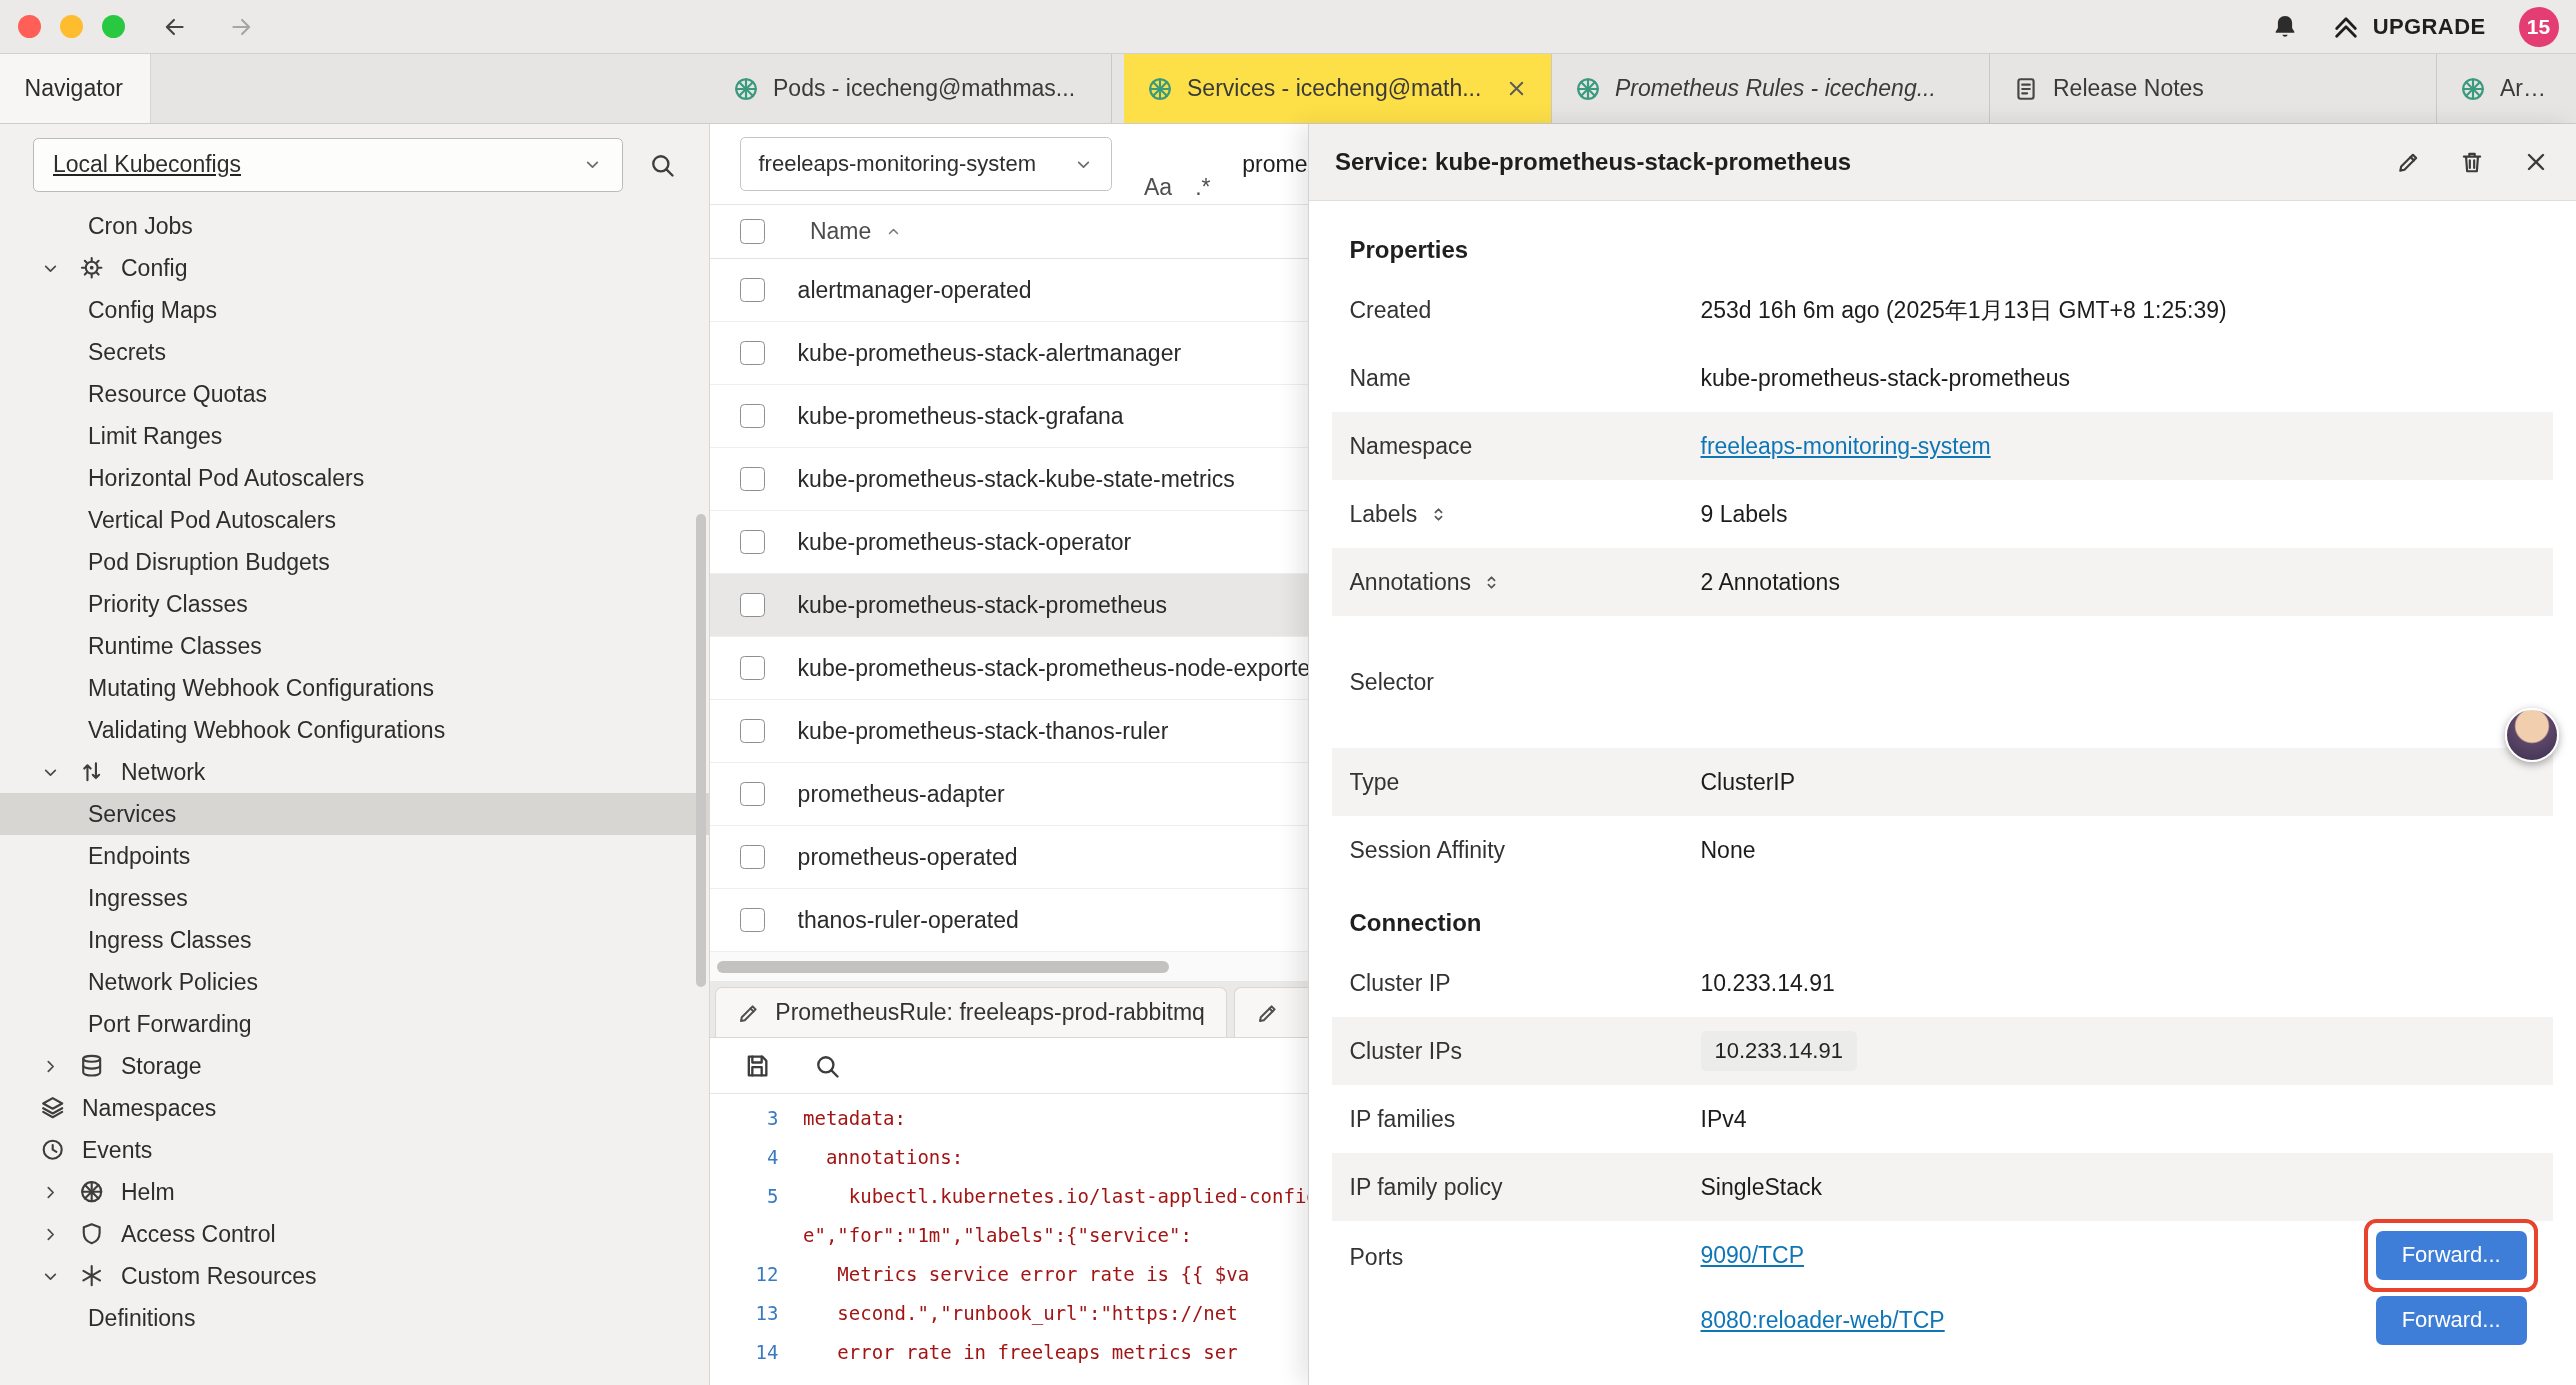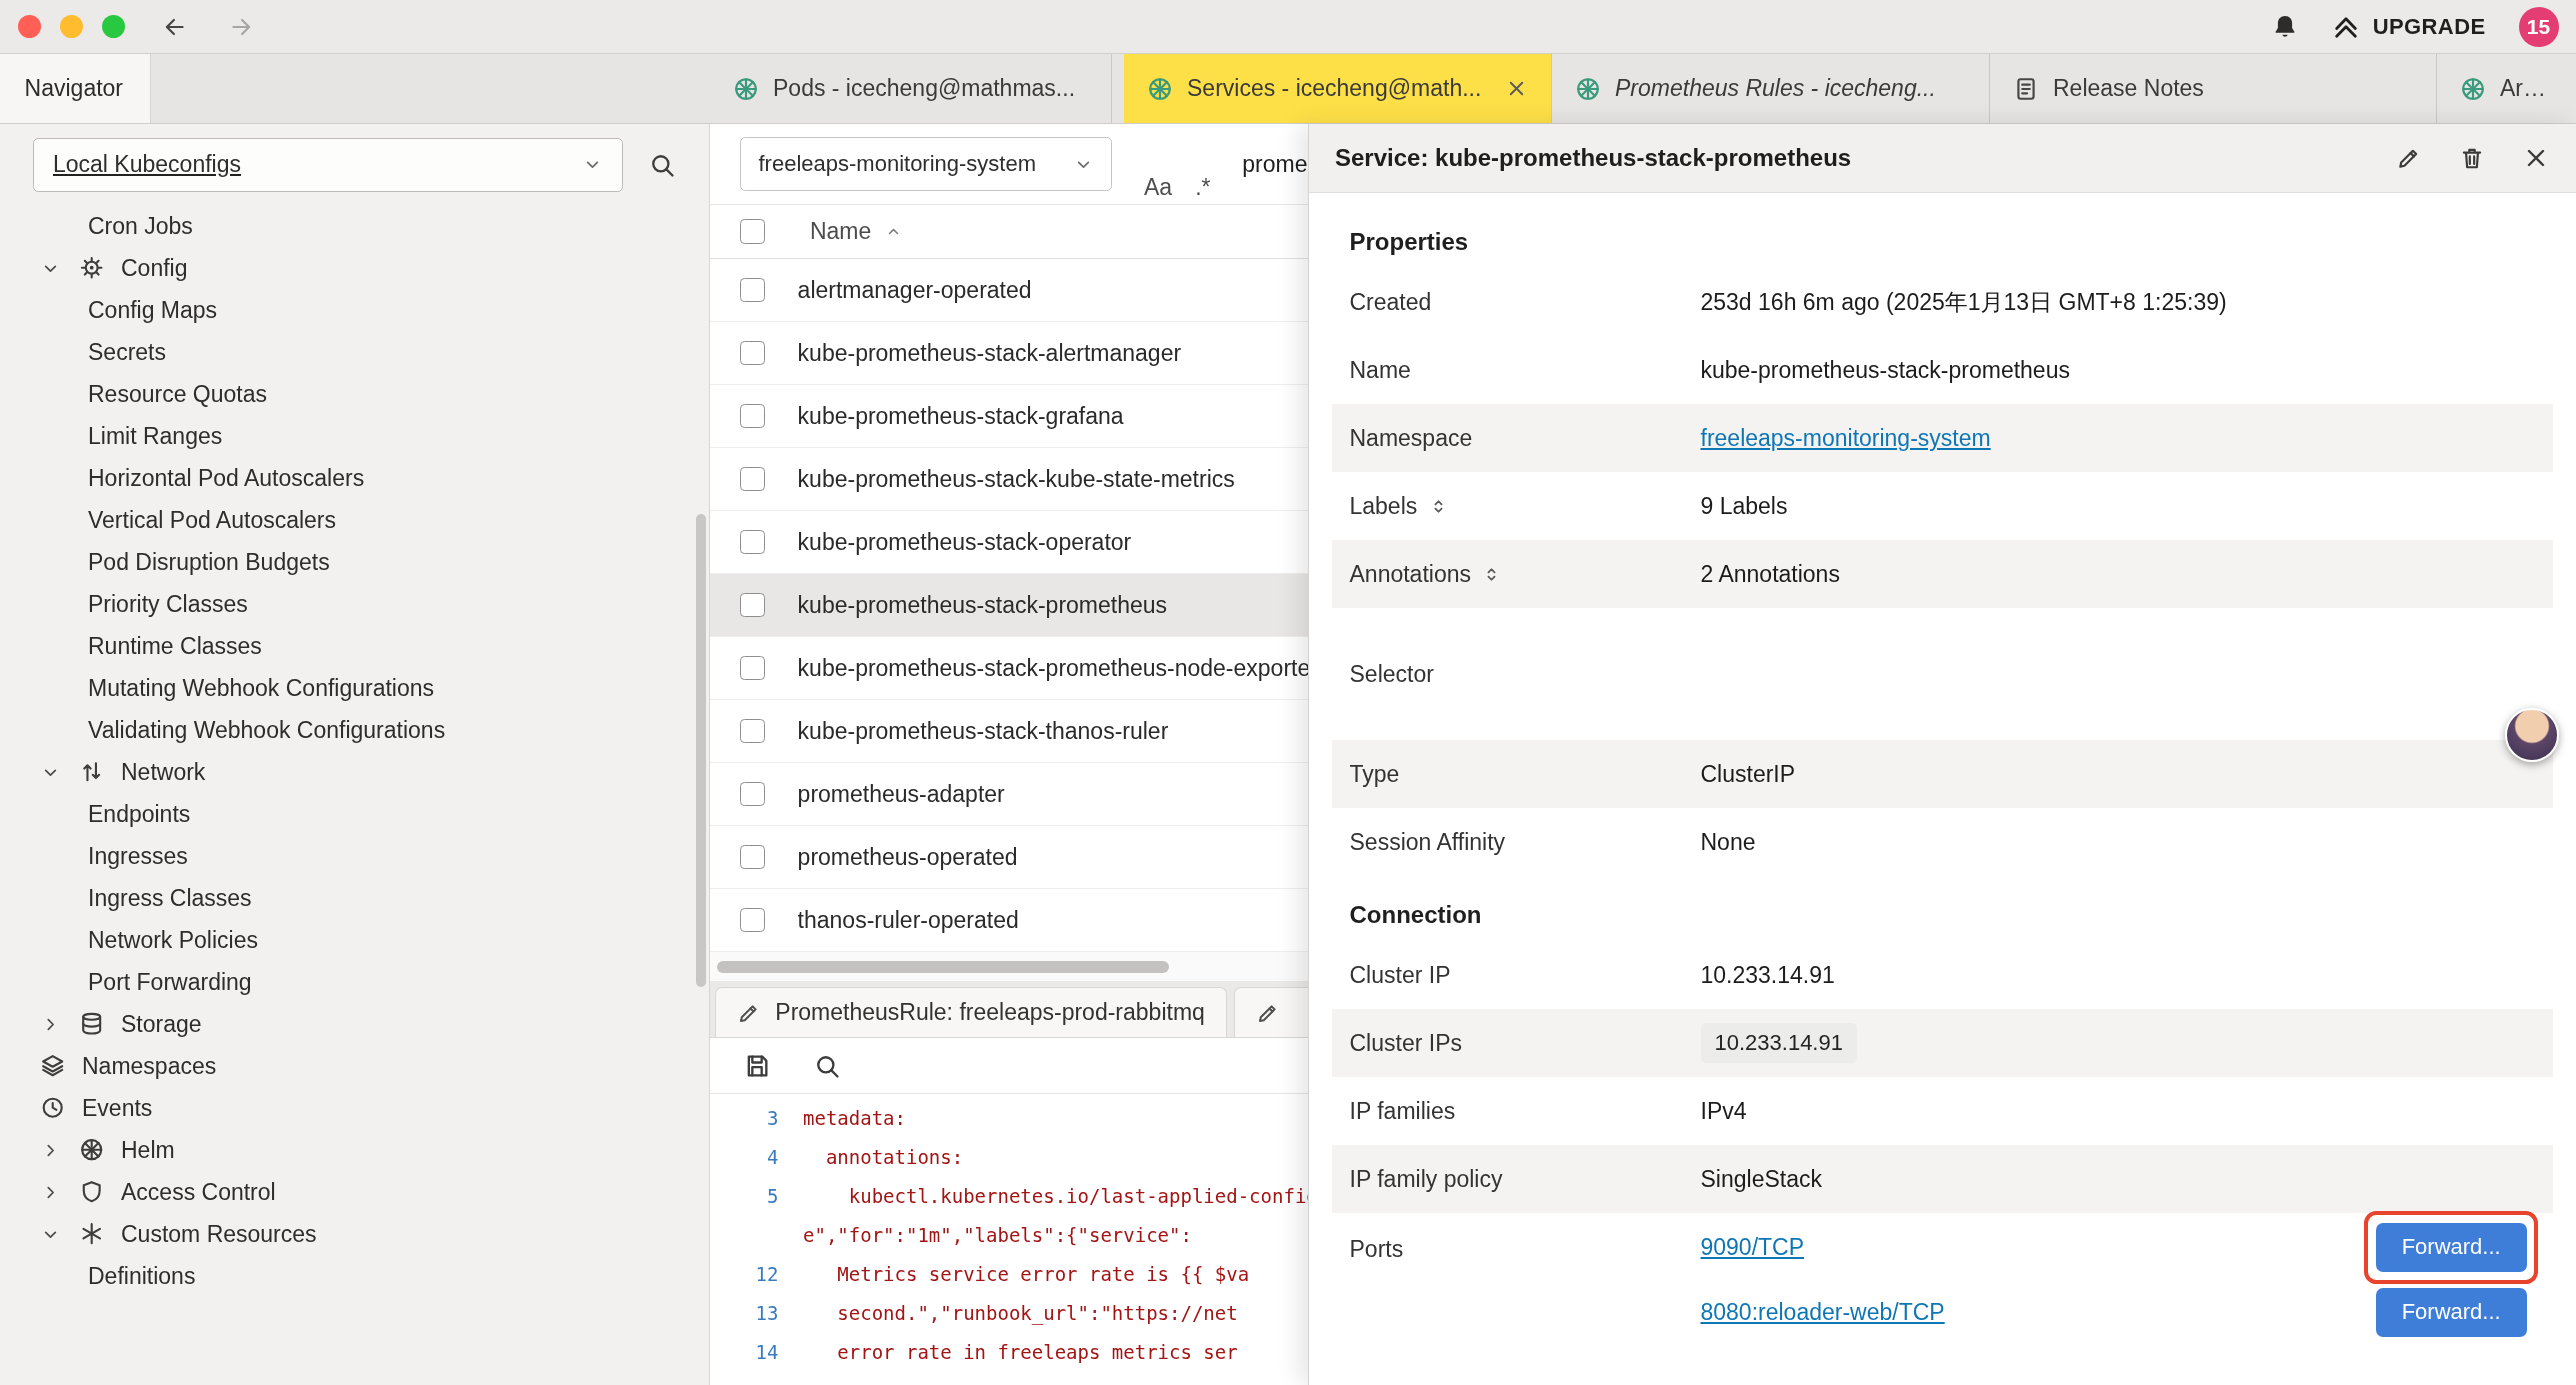--- a/index.html
+++ b/index.html
@@ -101,21 +101,21 @@
   .editor { flex: 1; overflow: hidden; padding-top: 5.3px;
     font-family: "DejaVu Sans Mono", "Liberation Mono", monospace; font-size: 19px; line-height: 39px; }
   .eline { display: flex; }
   .lnum { width: 93px; flex: none; text-align: right; padding-right: 24.6px; color: var(--line-number-blue,#3a7bbf); }
   .etext { white-space: pre; color: var(--editor-text-red,#a31515); }
 
   
   .drawer { position: absolute; top: 0; right: 0; width: 1268px; height: 100%; background: #fff;
     border-left: 0.9px solid #d5d3d1; box-shadow: -8.8px 0 23px rgba(0,0,0,.10);
     display: flex; flex-direction: column; z-index: 5; }
-  .dheader { height: 69px; flex: none; background: #f2f0ee; border-bottom: 0.9px solid #e0dedc;
+  .dheader { height: 77px; flex: none; background: #f2f0ee; border-bottom: 0.9px solid #e0dedc;
     display: flex; align-items: center; padding: 0 26px; }
   .dtitle { font-weight: 700; font-size: 24px; color: #1e1e1e; }
   .dactions { margin-left: auto; display: flex; align-items: center; gap: 37px; color: #3b3b3b; }
   .dactions .icon { font-size: 26px; }
   .dactions .closex { font-size: 28px; }
   .dbody { flex: 1; overflow: hidden; padding: 0 23px; }
   .sec-title { font-weight: 700; font-size: 24px; color: #1f1f1f; margin: 35px 0 12.3px 17.5px; }
   .sec-title.conn-title { margin-top: 24.6px; }
   .drow { min-height: 68px; display: flex; align-items: center; padding: 0 17.5px; }
   .props-rows > .drow:nth-child(odd):not(:first-child) { background: #f4f3f2; }
@@ -342,20 +342,24 @@
                 <path d="M6.5 9.5 12 15l5.5-5.5"></path>
               </svg>
             </span>
           <span class="icon ticon" data-name="network-icon">
               <svg viewBox="0 0 24 24" fill="none" stroke="currentColor" stroke-width="2" stroke-linecap="round" stroke-linejoin="round">
                 <path d="M8 20V6M8 6 5 9M8 6l3 3M16 4v14M16 18l-3-3M16 18l3-3"></path>
               </svg>
             </span>
           <span class="tlabel" data-name="sidebar-item-label">Network</span>
         </div>
+          <div class="trow child selected" data-name="sidebar-item">
+
+          <span class="tlabel" data-name="sidebar-item-label">Services</span>
+        </div>
           <div class="trow child" data-name="sidebar-item">
 
           <span class="tlabel" data-name="sidebar-item-label">Endpoints</span>
         </div>
           <div class="trow child" data-name="sidebar-item">
 
           <span class="tlabel" data-name="sidebar-item-label">Ingresses</span>
         </div>
           <div class="trow child" data-name="sidebar-item">
 

